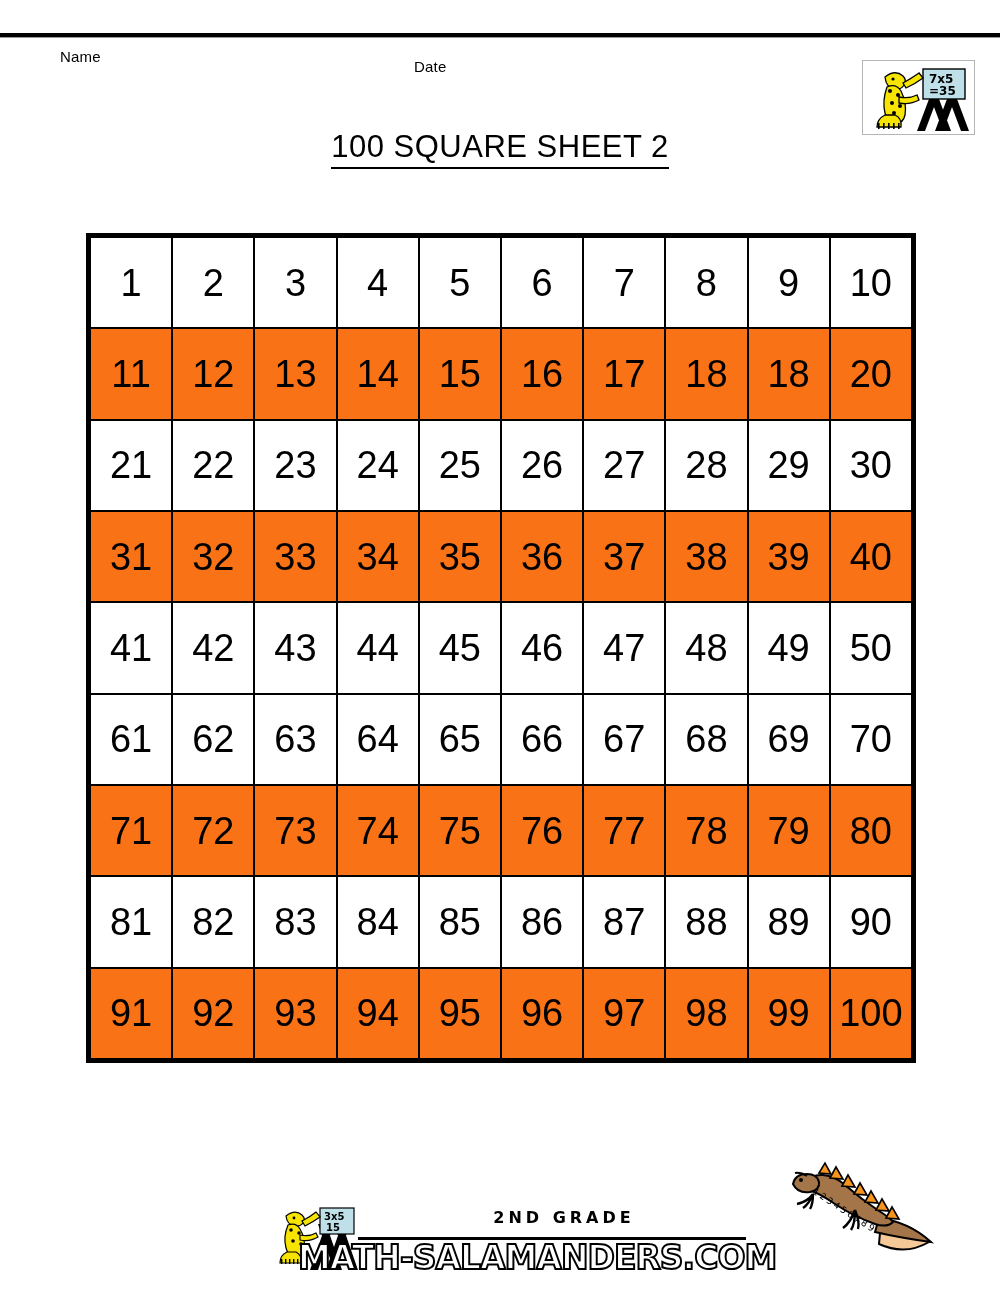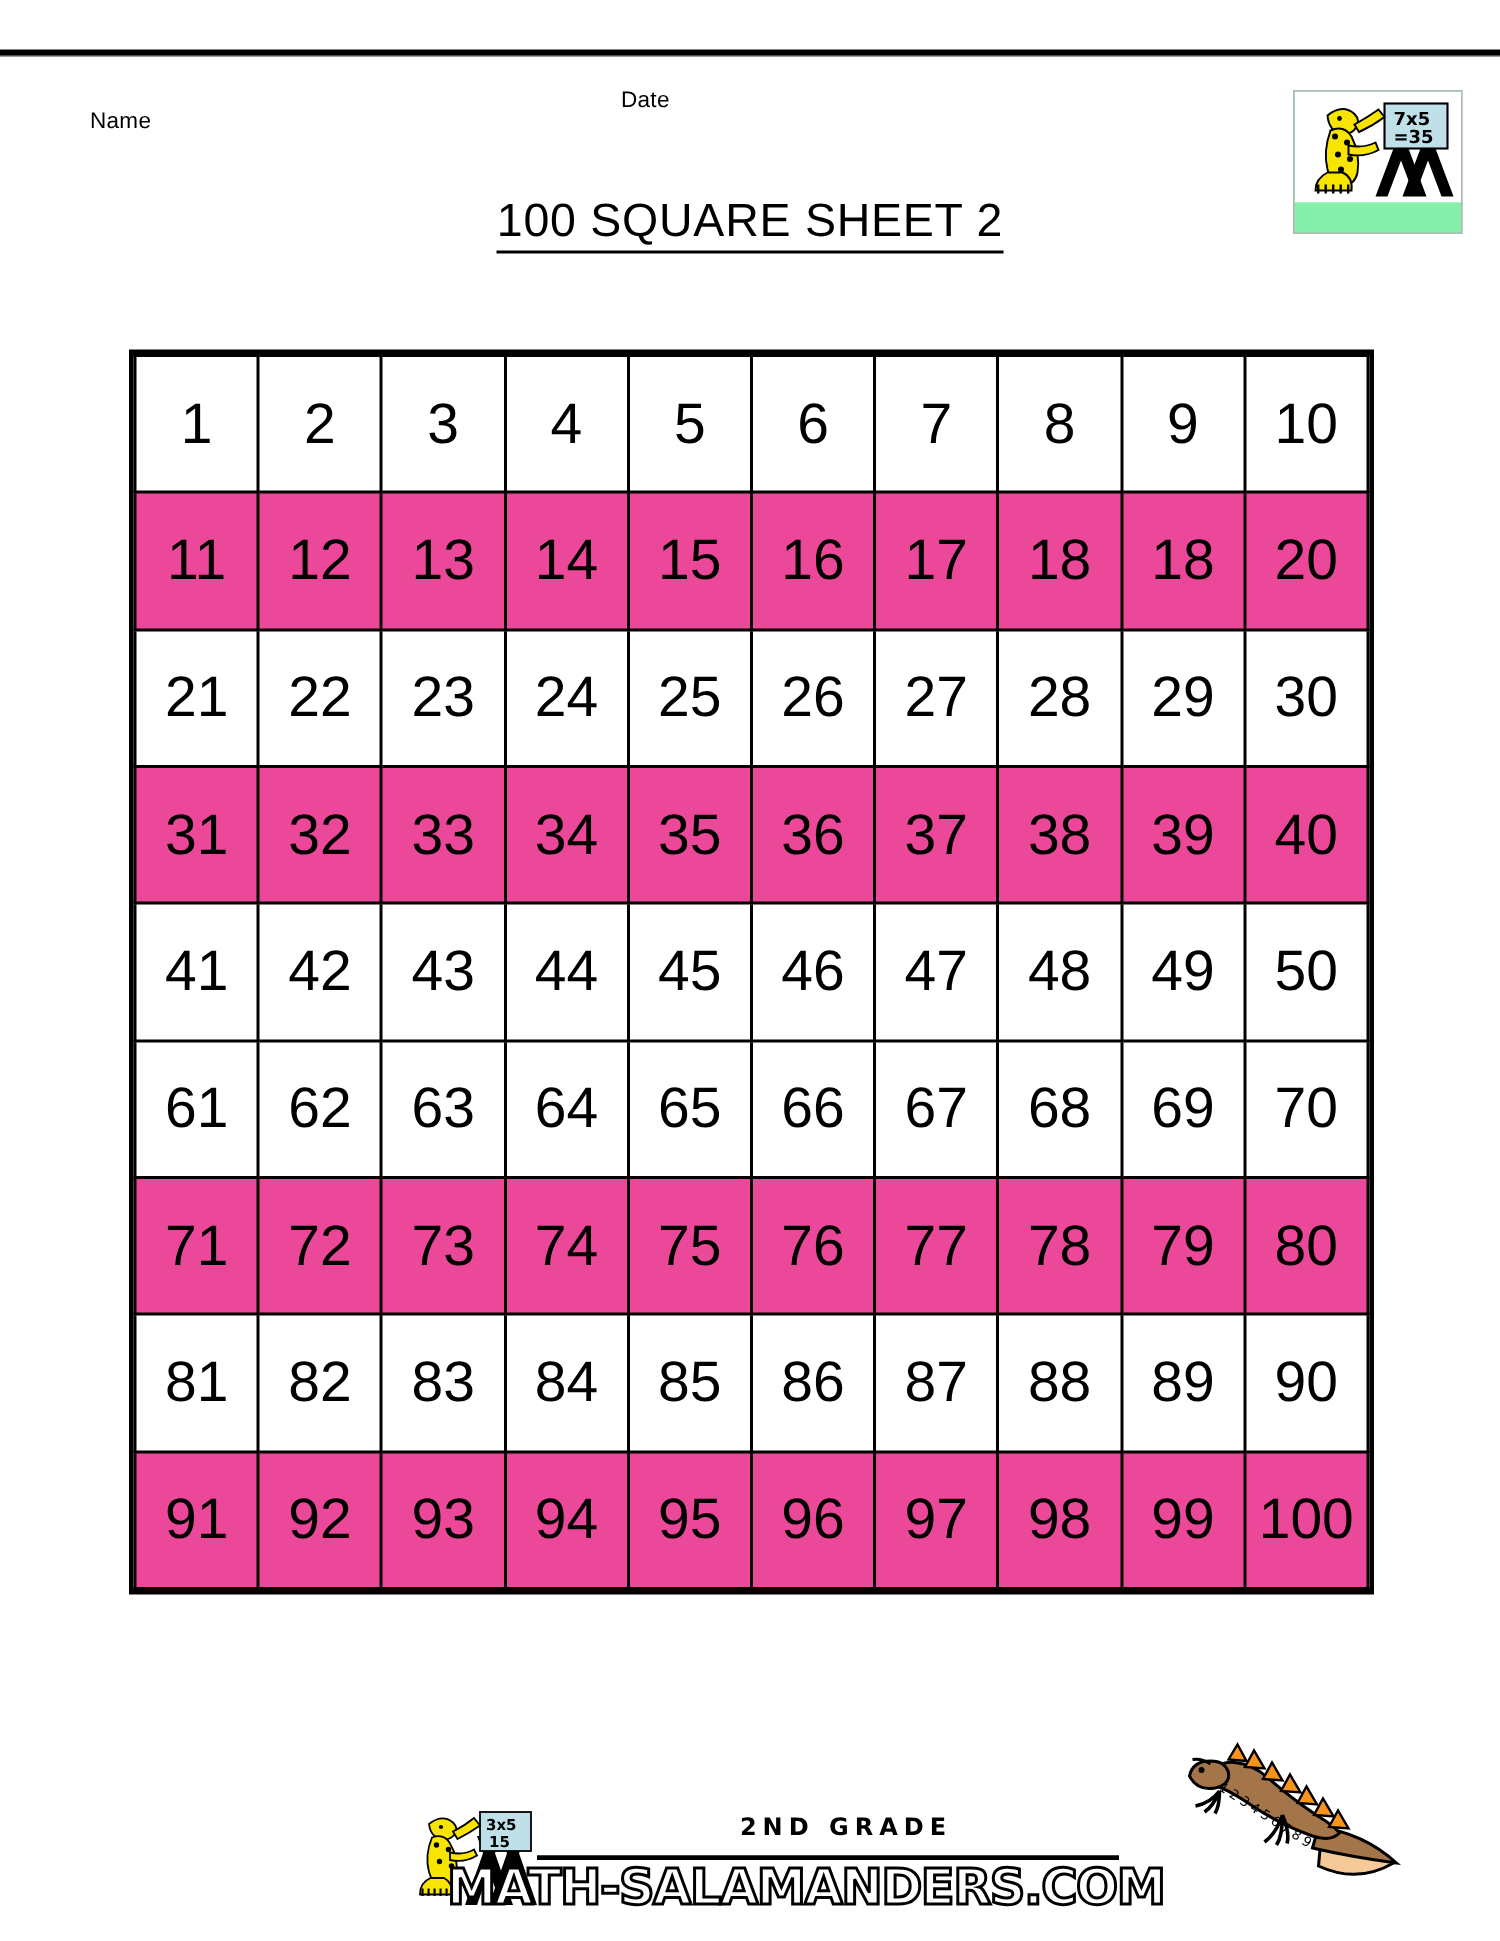--- a/index.html
+++ b/index.html
@@ -20,21 +20,21 @@
     position: absolute;
     left: 0; top: 33px;
     width: 1000px; height: 5px;
     background: #000000;
     border-bottom: 1px solid #9a9a9a;
   }
 
   
   .hdr-name {
     position: absolute;
-    left: 60px; top: 72px;
+    left: 60px; top: 48px;
     font-size: 15px;
     letter-spacing: .2px;
     text-align: center;
   }
   .hdr-date {
     position: absolute;
     left: 414px; top: 58px;
     font-size: 15px;
     letter-spacing: .2px;
   }
@@ -52,21 +52,21 @@
   }
   .title span {
     border-bottom: 2px solid #000;
     padding-bottom: 3px;
   }
 
   
   .logo-box {
     position: absolute;
     left: 862px; top: 60px;
-    width: 113px; height: 96px;
+    width: 113px; height: 75px;
     border: 1px solid #b5b5b5;
     background: #86efac;
     overflow: hidden;
   }
   .logo-box svg, .footer-logo svg { display: block; }
 
   
   .grid-wrap {
     position: absolute;
     left: 86px; top: 233px;
@@ -84,21 +84,21 @@
     text-align: center;
     vertical-align: middle;
     font-size: 38px;
     font-weight: normal;
     font-family: "Liberation Sans", sans-serif;
     color: #000000;
     padding: 0;
     line-height: 1;
   }
   table.hundred tr.row-white td { background: #ffffff; }
-  table.hundred tr.row-tint  td { background: #ec4899; }
+  table.hundred tr.row-tint  td { background: #f97316; }
 
   
   .footer {
     position: absolute;
     left: 276px; top: 1202px;
     width: 470px; height: 70px;
   }
   .footer-logo {
     position: absolute;
     left: 0; top: 2px;

